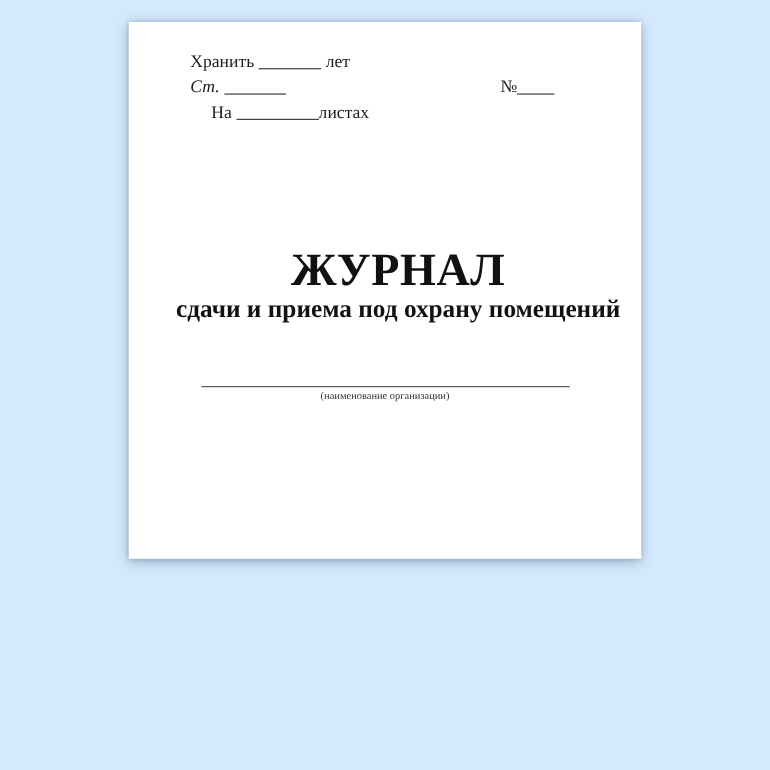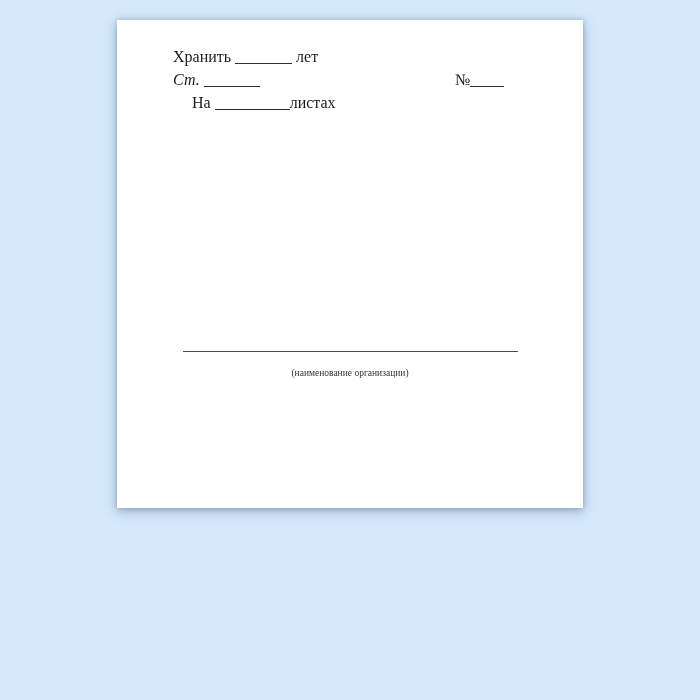--- a/index.html
+++ b/index.html
@@ -91,21 +91,20 @@
     border-top: 1.5px solid #4d4d4d;
   }
   .org-caption {
     left: 0;
     right: 0;
     top: 335px;
     text-align: center;
     font-size: 9.5px;
     line-height: 12px;
     color: #333333;
-    margin-top: 12px;
   }
 
   
   .dates {
     right: 66px;
     top: 540px;
     text-align: right;
     font-size: 11px;
     font-weight: bold;
     line-height: 23px;
@@ -132,20 +131,24 @@
 
     <div class="abs header-line row-number">
       <span>№</span><span class="blank w34"></span>
     </div>
 
     <div class="abs header-line row-sheets">
       <span>На</span>
       <span class="blank w75"></span><span>листах</span>
     </div>
 
+    <div class="abs title-wrap">
+      <div class="title-main">ЖУРНАЛ</div>
+      <div class="title-sub">сдачи и приема под охрану помещений</div>
+    </div>
 
     <div class="abs org-line"></div>
     <div class="abs org-caption">(наименование организации)</div>
 
     <div class="abs dates">
     </div>
 
   </div>
 </div>
 

